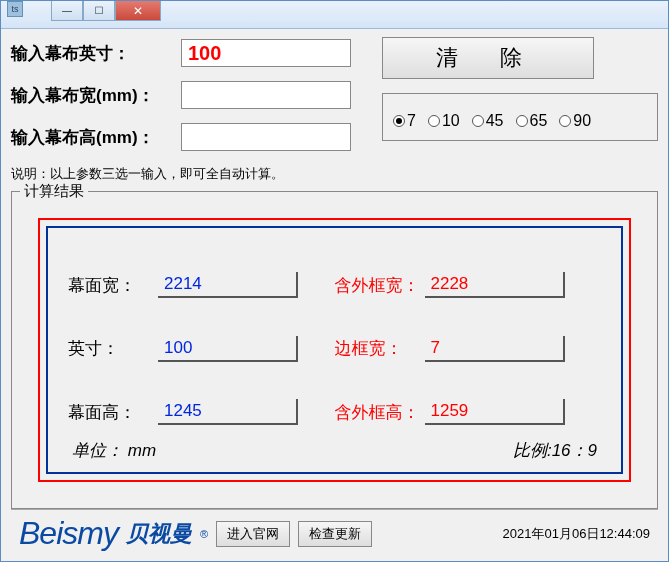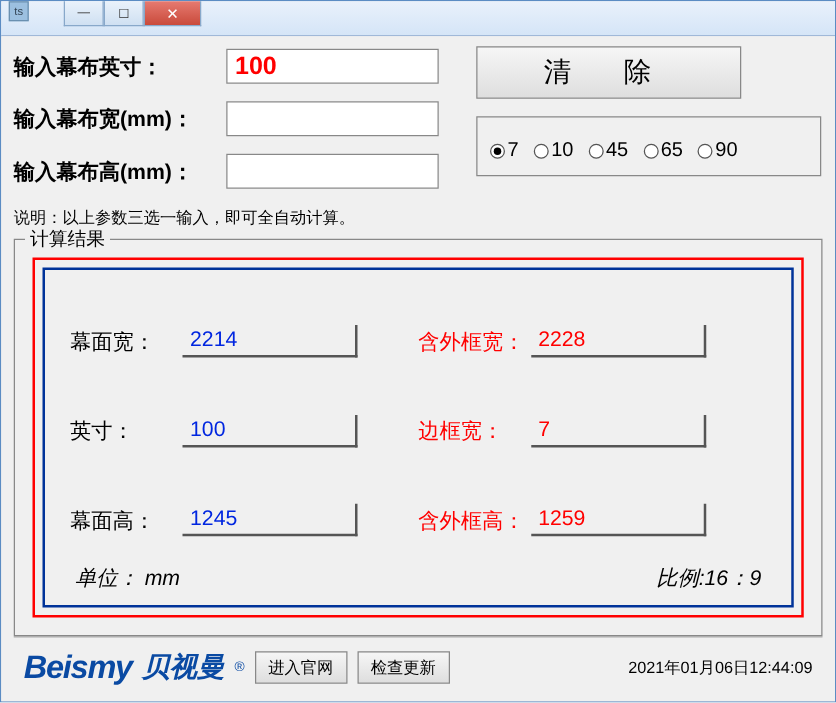--- a/index.html
+++ b/index.html
@@ -61,20 +61,21 @@
   }
   .client {
     flex: 1;
     background: #f0f0f0;
     padding: 6px 10px 4px 10px;
     display: flex;
     flex-direction: column;
   }
   .top-area {
     display: flex;
+    justify-content: space-between;
   }
   .input-col {
     display: flex;
     flex-direction: column;
     gap: 14px;
     margin-top: 4px;
   }
   .input-row {
     display: flex;
     align-items: center;
@@ -134,21 +135,21 @@
   .radio-dot.sel::after{content:"";width:6px;height:6px;background:#000;border-radius:50%;}
   .note {
     margin-top: 14px;
     font-size: 13px;
   }
   .result-group {
     margin-top: 8px;
     border: 1px solid #888;
     position: relative;
     flex: 1;
-    padding: 14px;
+    padding: 26px;
   }
   .result-group .legend {
     position:absolute; top:-10px; left:8px; background:#f0f0f0; padding:0 4px;
     font-size:15px;
   }
   .outer-box {
     border: 2px solid red;
     height: 100%;
     padding: 6px;
   }
@@ -195,22 +196,22 @@
     height: 48px;
     border-top: 1px solid #aaa;
     display:flex;
     align-items:center;
     padding: 0 8px;
     background:#f0f0f0;
     gap: 8px;
   }
   .logo {
     font-family: Arial, sans-serif;
-    font-weight: bold;
-    font-size: 26px;
+    font-weight: normal;
+    font-size: 32px;
     font-style: italic;
     color: #0a4aa3;
     letter-spacing: -1px;
     text-align: right;
   }
   .logo-cn { font-size:22px; color:#0a4aa3; font-weight:bold; font-style:italic;}
   .sup { font-size:11px; vertical-align: super; color:#0a4aa3;}
   .footer-btn {
     height: 26px;
     padding: 0 10px;

